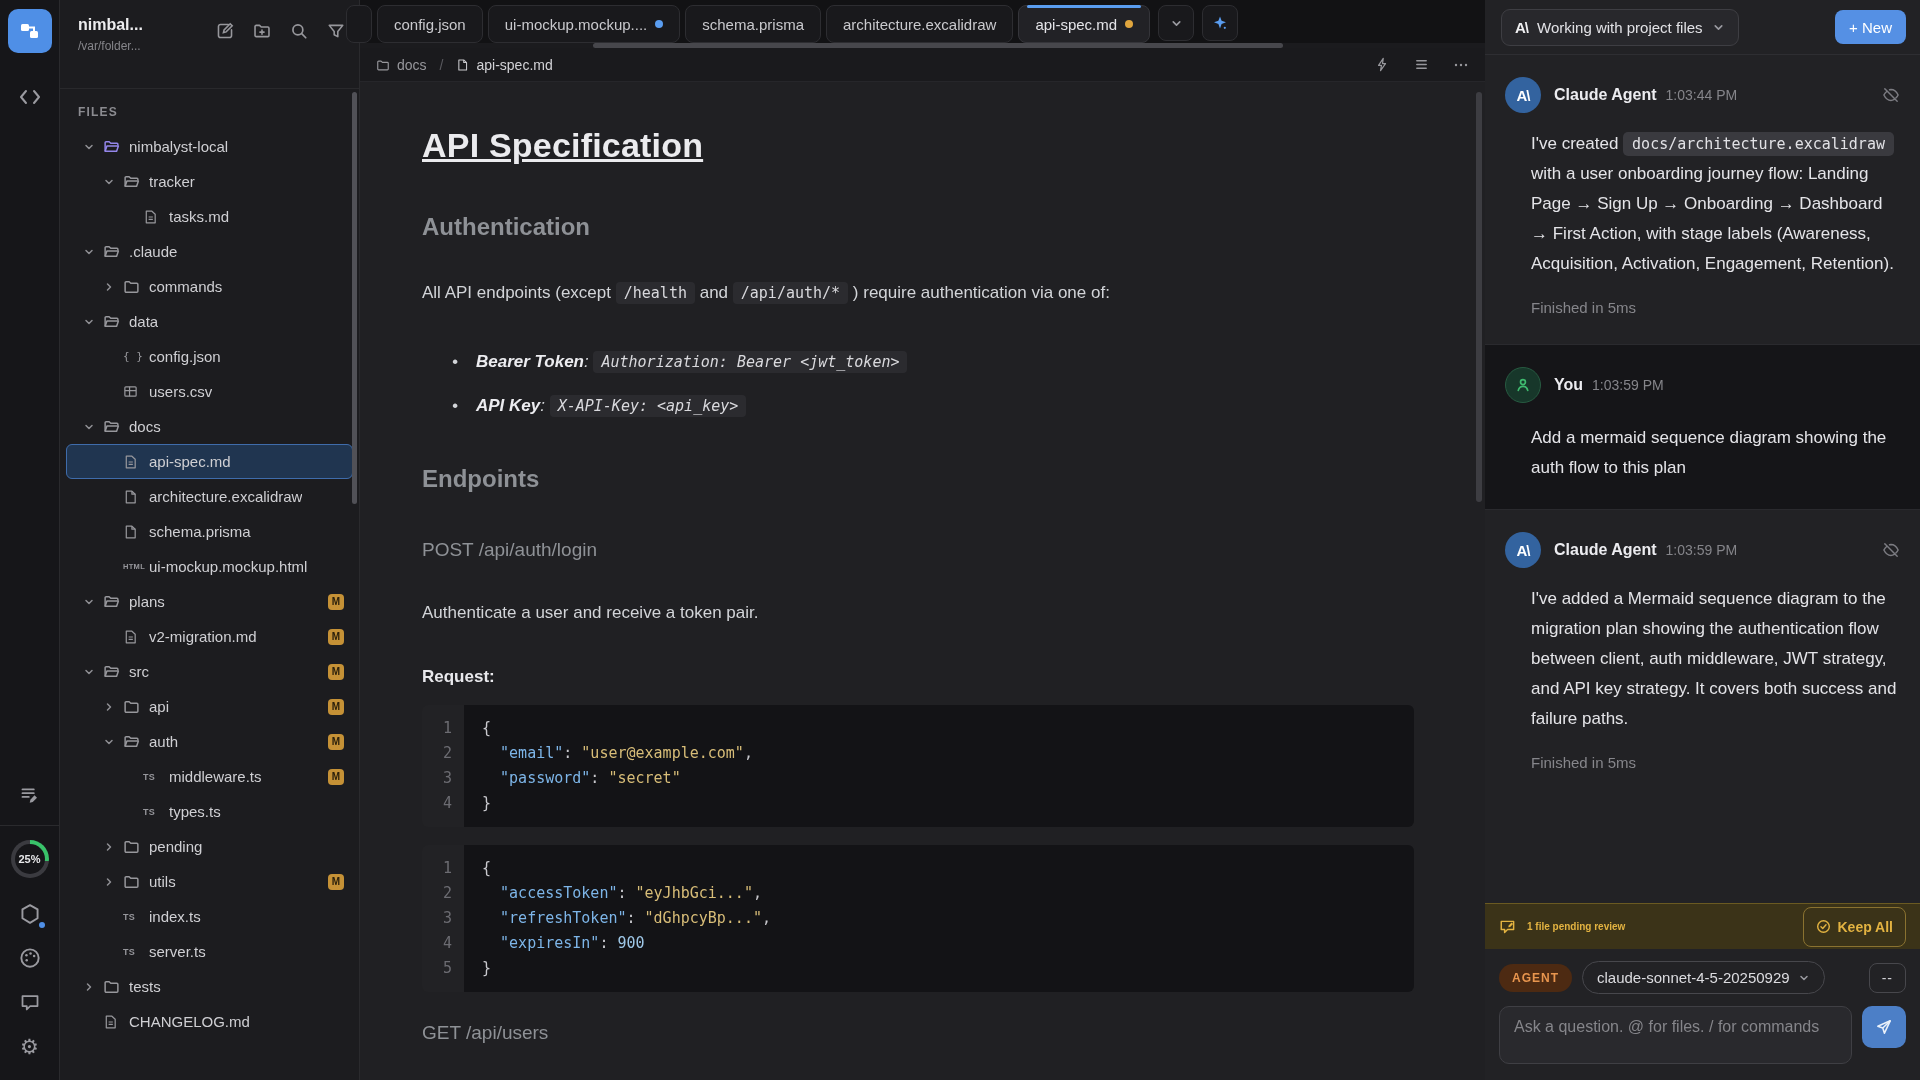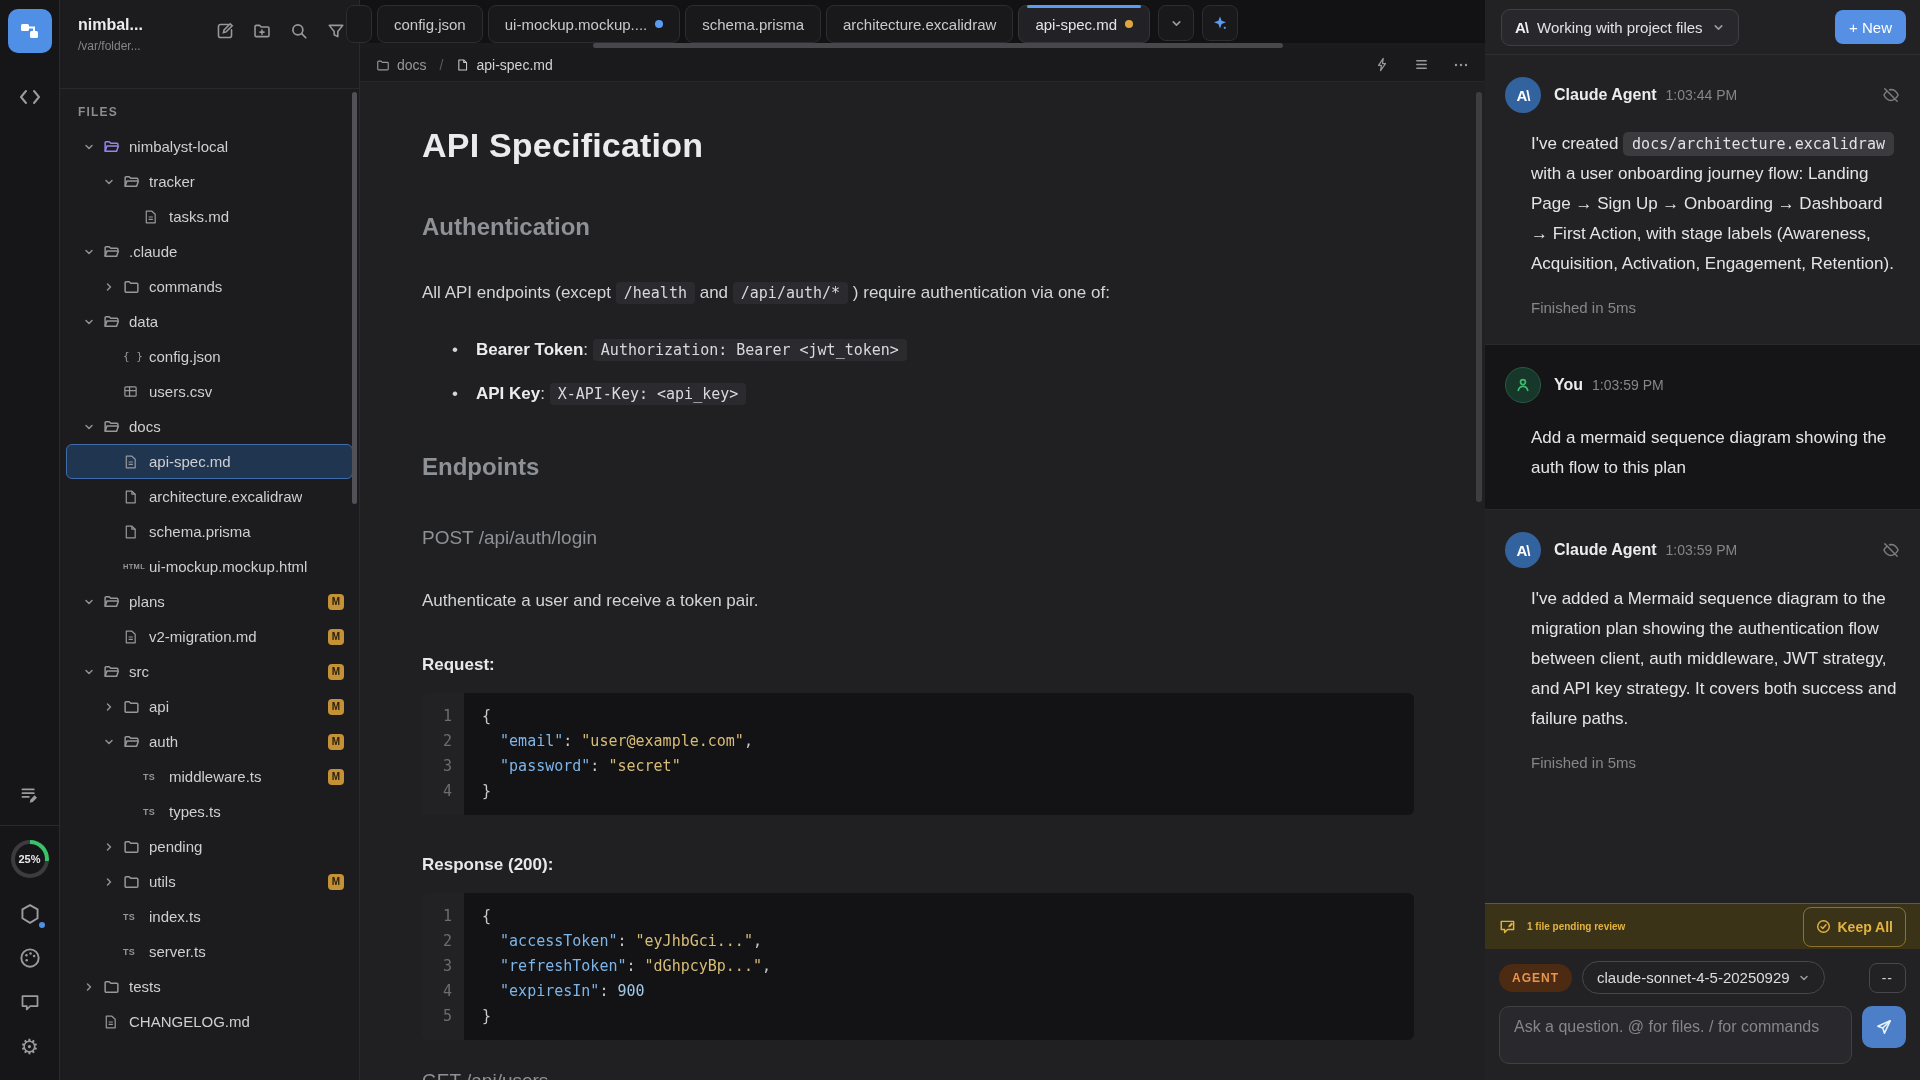--- a/index.html
+++ b/index.html
@@ -75,28 +75,28 @@
   .tab-scroll-thumb { position:absolute; left:233px; width:690px; top:0; height:5px; background:#47474c; border-radius:3px; }
 
   .crumbbar { height:34px; background:#1a1a1d; border-bottom:1px solid #26262a; display:flex;
     align-items:center; padding:0 16px; flex:none; }
   .crumb { display:flex; align-items:center; gap:7px; font-size:14px; }
   .crumb .c1 { color:#97979c; } .crumb .sep { color:#5a5a5f; margin:0 6px; } .crumb .c2 { color:#d2d2d6; }
   .crumb-icons { margin-left:auto; display:flex; gap:24px; color:#97979c; align-items:center; }
 
   .editor { flex:1; overflow:hidden; position:relative; }
   .edoc { padding:44px 0 0 62px; width:1054px; }
-  .edoc h1 { color:#ebebee; font-size:34px; font-weight:bold; letter-spacing:.2px; }
+  .edoc h1 { color:#ebebee; font-size:34px; font-weight:bold; letter-spacing:.2px;text-decoration:underline; }
   .edoc h2 { color:#8e9196; font-size:24px; font-weight:bold; margin-top:48px; }
   .edoc h3 { color:#8e9196; font-size:19px; font-weight:normal; margin-top:46px; }
   .edoc p { color:#d2d4d8; font-size:17px; margin-top:38px; line-height:28px; }
   .edoc .blabel { color:#e8e8ec; font-size:17px; font-weight:bold; margin-top:40px; }
   .icode { font-family:"DejaVu Sans Mono",monospace; font-size:15px; background:#2b2b2f; color:#d9d9dd;
     padding:2px 8px; border-radius:4px; white-space:nowrap; }
-  .ul { margin-top:32px; }
+  .ul { margin-top:44px;font-style:italic; }
   .li { display:flex; align-items:center; margin-top:22px; color:#d2d4d8; font-size:17px; }
   .li::before { content:"•"; color:#d2d4d8; margin:0 18px 0 30px; font-size:17px; }
   .li b { color:#ececf0; }
   .codeblock { width:992px; margin-top:18px; border-radius:6px; overflow:hidden; display:flex;
     font-family:"DejaVu Sans Mono",monospace; font-size:15px; line-height:25px; }
   .gutter { width:42px; background:#222225; color:#6c6c72; text-align:right; padding:11px 12px 11px 0; flex:none; }
   .codecol { flex:1; background:#131316; padding:11px 0 11px 18px; color:#cfcfd3; }
   .cline { white-space:pre; }
   .cline.ind { padding-left:2ch; }
   .tk-p { color:#c9c9ce; }
@@ -631,21 +631,20 @@
             <div>3</div>
             <div>4</div>
           </div>
           <div class="codecol">
             <div class="cline"><span class="tk-p">{</span></div>
             <div class="cline ind"><span class="tk-k">"email"</span><span class="tk-p">: </span><span class="tk-s">"user@example.com"</span><span class="tk-p">,</span></div>
             <div class="cline ind"><span class="tk-k">"password"</span><span class="tk-p">: </span><span class="tk-s">"secret"</span></div>
             <div class="cline"><span class="tk-p">}</span></div>
           </div>
         </div>
-        <div class="blabel">Response (200):</div>
         <div class="codeblock">
           <div class="gutter">
             <div>1</div>
             <div>2</div>
             <div>3</div>
             <div>4</div>
             <div>5</div>
           </div>
           <div class="codecol">
             <div class="cline"><span class="tk-p">{</span></div>

